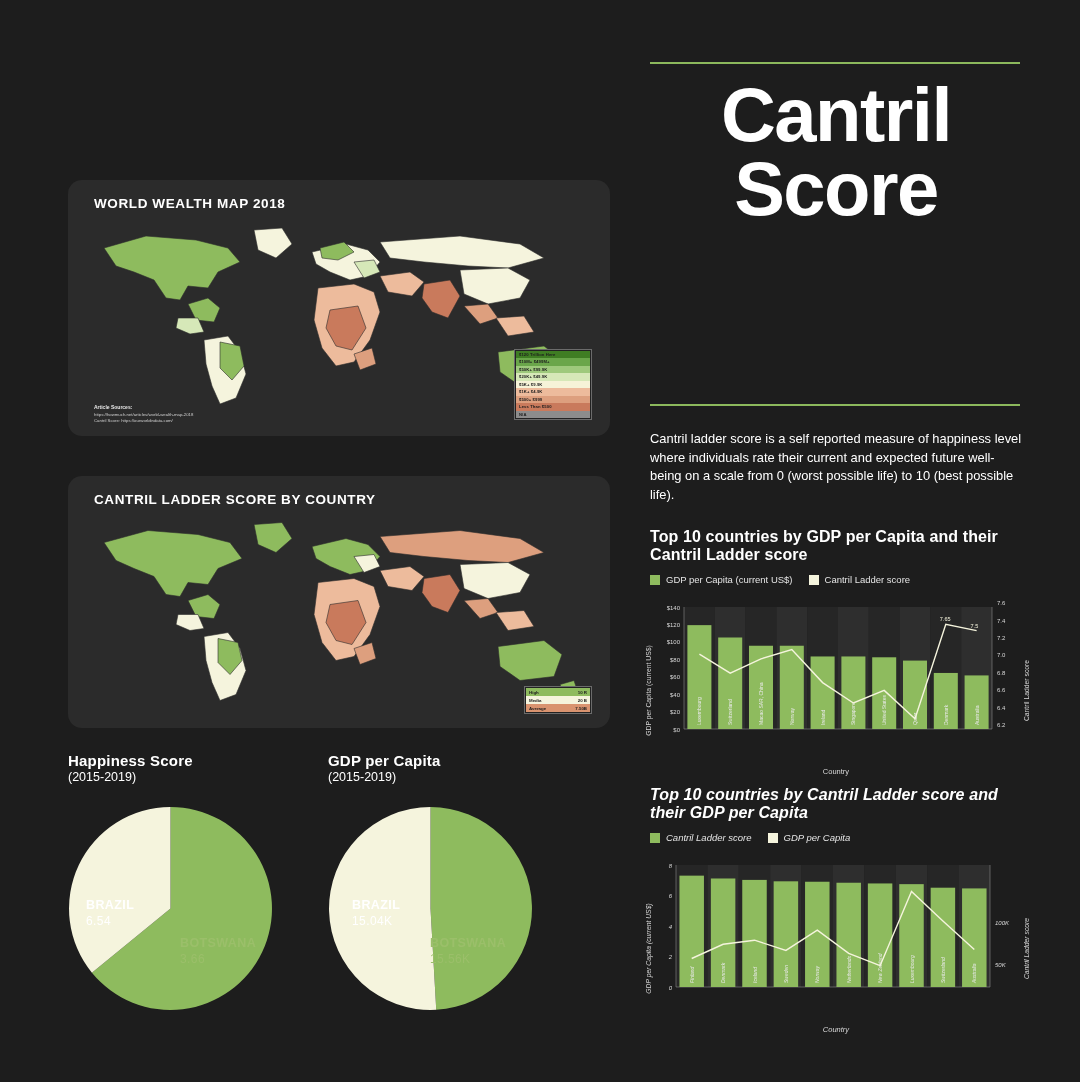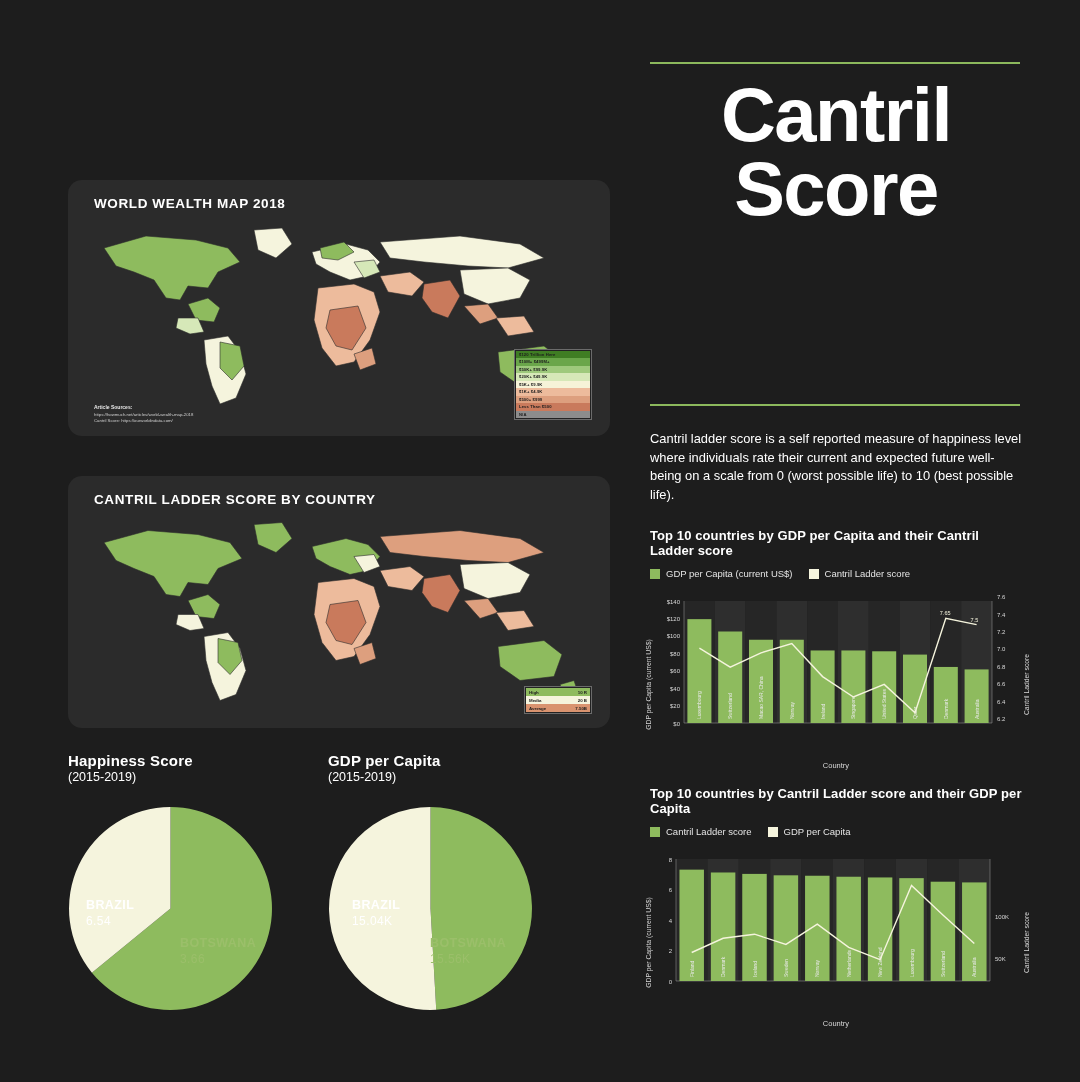--- a/index.html
+++ b/index.html
@@ -110,24 +110,24 @@
   #intro {
     position: absolute;
     left: 650px; top: 430px; width: 372px;
     font-size: 12.9px;
     line-height: 1.45;
     color: #ffffff;
   }
 
   .chart-block { position: absolute; left: 650px; width: 372px; }
   #chart1 { top: 528px; }
-  #chart2 { top: 786px; }
+  #chart2 { top: 786px; font-style: italic; }
 
   .chart-title {
-    font-size: 13px; font-weight: bold; color: #ffffff; letter-spacing: .1px;
+    font-size: 16px; font-weight: bold; color: #ffffff; letter-spacing: .1px;
   }
   .chart-legend { display: flex; gap: 16px; margin-top: 10px; }
   .chart-legend .item { display: flex; align-items: center; gap: 6px; font-size: 9.5px; color: #e4e4e4; }
   .swatch { width: 10px; height: 10px; display: inline-block; }
 
   .plot { position: relative; margin-top: 14px; width: 372px; height: 175px; }
   .plot svg { width: 100%; height: 100%; display: block; }
 
   .axis-title-x {
     position: absolute; left: 0; bottom: -2px; width: 372px;

